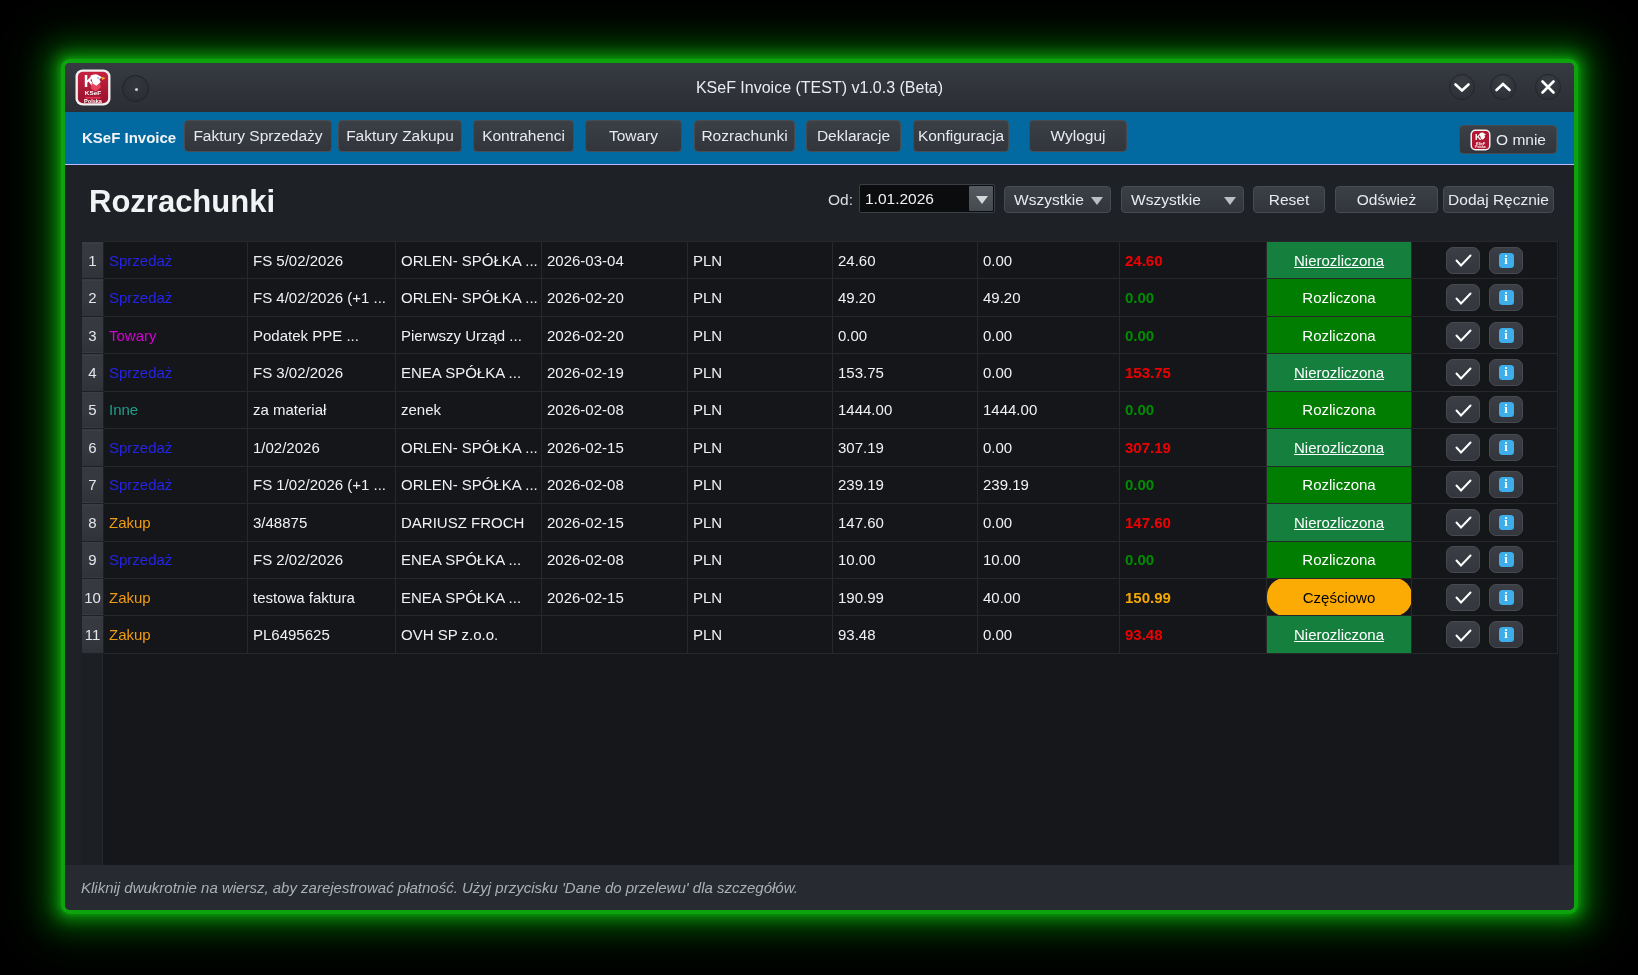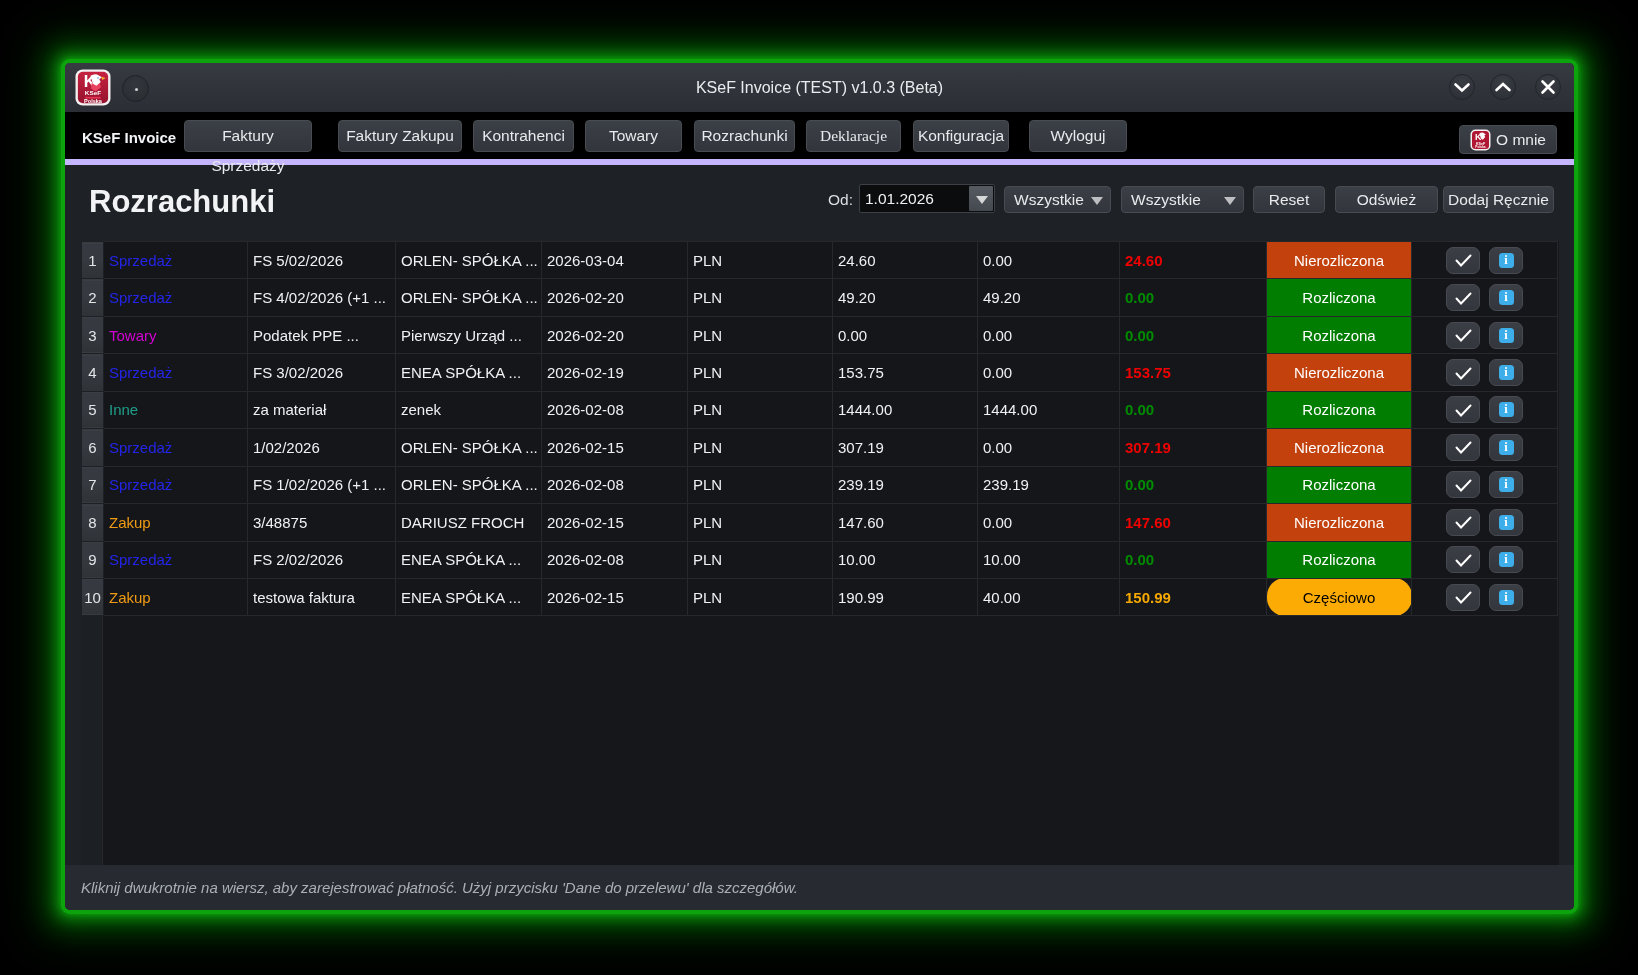--- a/index.html
+++ b/index.html
@@ -23,21 +23,21 @@
 #title { position:absolute; left:0; top:0; width:100%; height:49px; line-height:49px;
   text-align:center; color:#e9ebee; font-size:16px; }
 .winbtn { position:absolute; top:11px; width:26px; height:26px; border-radius:50%;
   background:radial-gradient(circle at 50% 30%, #3a3d44, #2a2d32);
   border:1px solid #22252a; }
 .winbtn svg { position:absolute; left:0; top:0; }
 #wb1 { left:1384px; } #wb2 { left:1425px; } #wb3 { left:1470px; }
 
 
 #menubar { position:absolute; left:0; top:49px; width:100%; height:53px;
-  background:#000000; border-bottom:6px solid #c4b5fd; }
+  background:#0369a1; border-bottom:1px solid #c4b5fd; }
 #menulabel { position:absolute; left:17px; top:0; height:52px; line-height:52px;
   color:#f2f4f6; font-weight:bold; font-size:15px; }
 .btn { position:absolute; top:8px; height:32px; border-radius:4px;
   background:linear-gradient(#3b3f46,#32363c); border:1px solid #484c52;
   color:#e8eaed; font-size:15.5px; text-align:center; line-height:30px; }
 #loggedin { position:absolute; right:125px; top:0; height:52px; line-height:52px;
   color:#e2e5e8; font-size:15.5px; }
 #omnie { left:1394px; top:13px; width:98px; height:29px; line-height:27px; }
 #omnie .ric { display:inline-block; vertical-align:-6px; margin-right:5px; }
 
@@ -73,21 +73,21 @@
 table { border-collapse:collapse; table-layout:fixed; width:1476px;
   font-size:15px; position:absolute; left:0; top:0; }
 th { height:25px; background:linear-gradient(#3e4147 0 1px, #36393f 1px 45%, #2f3237);
   border:1px solid #1d2024; color:#e6e8ea; font-weight:normal; font-size:15px;
   text-align:center; padding:0; }
 td { height:37.45px; background:#15161a; border:1px solid #26282c; color:#f0f1f3;
   padding:0 0 0 5px; overflow:hidden; white-space:nowrap; }
 td.rh { background:linear-gradient(#404349 0 1px, #36393f 1px 45%, #2f3237); border:1px solid #1d2024;
   text-align:center; color:#e3e6e9; padding:0; }
 td.st { padding:0; text-align:center; color:#fff; }
-.st-red { background:#c2410c; }
+.st-red { background:#15803d;text-decoration:underline; }
 .st-grn { background:#017d01; }
 .st-org { background:#fcab05; color:#000 !important;border-radius:18px; }
 td.ak { padding:0; }
 .t-spr { color:#2424e8; } .t-pod { color:#d203d2; } .t-inn { color:#1f9e8a;border-radius:11px; }
 .t-zak { color:#f09b13; }
 .rem-r { color:#ef0000; font-weight:bold; } .rem-g { color:#008d00; font-weight:bold; }
 .rem-o { color:#f5a800; font-weight:bold; }
 .akwrap { display:flex; justify-content:center; align-items:center; gap:9px; height:100%; }
 .abtn { width:34px; height:27px; border-radius:7px;
   background:linear-gradient(#3b3e45,#33363c); border:1px solid #474a50;
@@ -139,26 +139,26 @@
         </svg>
       </div>
     <div class="winbtn" id="wb3">
         <svg width="24" height="24" viewBox="0 0 24 24">
           <path d="M6.5 6.5 l11 11 M17.5 6.5 l-11 11" stroke="#fff" stroke-width="2.6" fill="none" stroke-linecap="round"></path>
         </svg>
       </div>
   </div>
   <div id="menubar">
     <div id="menulabel">KSeF Invoice</div>
-    <div class="btn" style="left:119px; width:128px;">Faktury Sprzedaży</div>
+    <div class="btn" style="left:119px; width:148px;">Faktury Sprzedaży</div>
     <div class="btn" style="left:273px; width:124px;">Faktury Zakupu</div>
     <div class="btn" style="left:408px; width:101px;">Kontrahenci</div>
     <div class="btn" style="left:520px; width:97px;">Towary</div>
     <div class="btn" style="left:629px; width:101px;">Rozrachunki</div>
-    <div class="btn" style="left:741px; width:95px;font-family:Liberation Serif, serif;">Deklaracje</div>
+    <div class="btn" style="left:741px; width:95px;">Deklaracje</div>
     <div class="btn" style="left:848px; width:96px;">Konfiguracja</div>
     <div class="btn" style="left:964px; width:98px;">Wyloguj</div>
     <div class="btn" id="omnie"><span class="ric"><svg width="21" height="22" viewBox="0 0 21 22">
       <rect x="0.5" y="0.5" width="20" height="21" rx="5" fill="#f2f0f0"></rect>
       <rect x="2" y="2" width="17" height="18" rx="3.5" fill="#b01732"></rect>
       <text x="5" y="11" font-family="Liberation Sans" font-weight="bold" font-size="9" fill="#fff">K</text>
       <path d="M9.5 4.4 q3 -1.8 4.8 0 l1.6 0.9 -1.5 1.1 0.8 1.7 -2.3 2.6 -2 -1.2 z" fill="#fdfdfd"></path>
       <text x="10.5" y="15.6" text-anchor="middle" font-family="Liberation Sans" font-weight="bold" font-size="3.6" fill="#fff">KSeF</text>
       <text x="10.5" y="19.3" text-anchor="middle" font-family="Liberation Sans" font-weight="bold" font-size="3.2" fill="#fff">Polska</text>
       </svg></span>O mnie</div>
@@ -425,19 +425,43 @@
                   <svg width="24" height="18" viewBox="0 0 24 18">
                     <path d="M5.5 9.5 l4.5 5 9.5 -10" stroke="#fff" stroke-width="2" fill="none" stroke-linecap="round"></path>
                   </svg>
                 </div>
                 <div class="abtn">
                   <div class="ibox">i</div>
                 </div>
               </div>
             </td>
       </tr>
+      <tr>
+        <td class="rh">11</td>
+            <td class="t-zak">Zakup</td>
+            <td>PL6495625</td>
+            <td>OVH SP z.o.o.</td>
+        <td></td>
+            <td>PLN</td>
+            <td>93.48</td>
+            <td>0.00</td>
+        <td class="rem-r">93.48</td>
+            <td class="st st-red">Nierozliczona</td>
+        <td class="ak">
+              <div class="akwrap">
+                <div class="abtn">
+                  <svg width="24" height="18" viewBox="0 0 24 18">
+                    <path d="M5.5 9.5 l4.5 5 9.5 -10" stroke="#fff" stroke-width="2" fill="none" stroke-linecap="round"></path>
+                  </svg>
+                </div>
+                <div class="abtn">
+                  <div class="ibox">i</div>
+                </div>
+              </div>
+            </td>
+      </tr>
     </tbody>
       </table>
   </div>
   <div id="footer">
       <div>Kliknij dwukrotnie na wiersz, aby zarejestrować płatność. Użyj przycisku 'Dane do przelewu' dla szczegółów.</div>
     </div>
 </div>
 
 </body></html>

